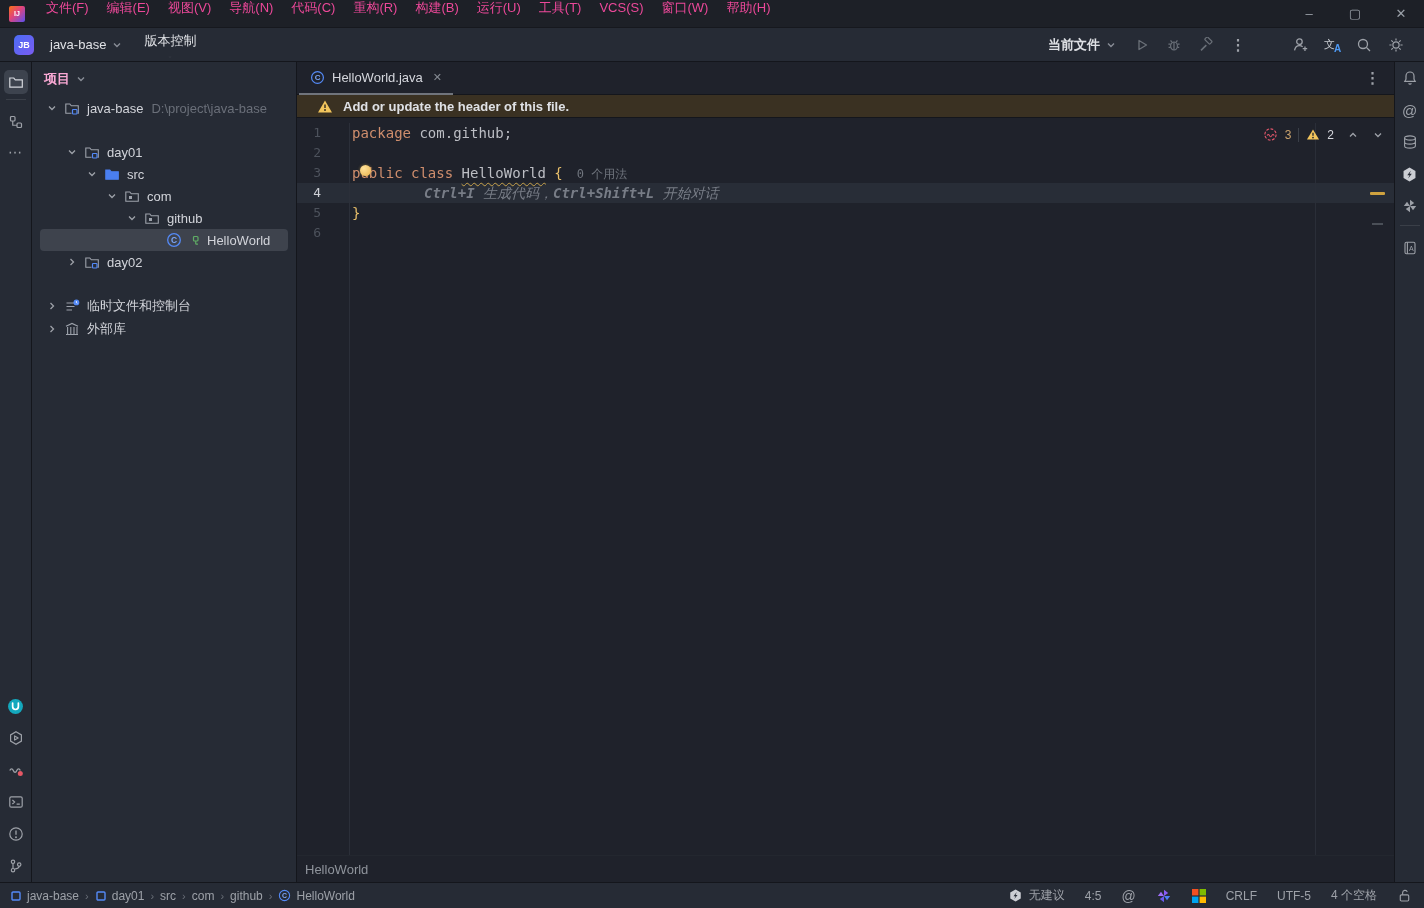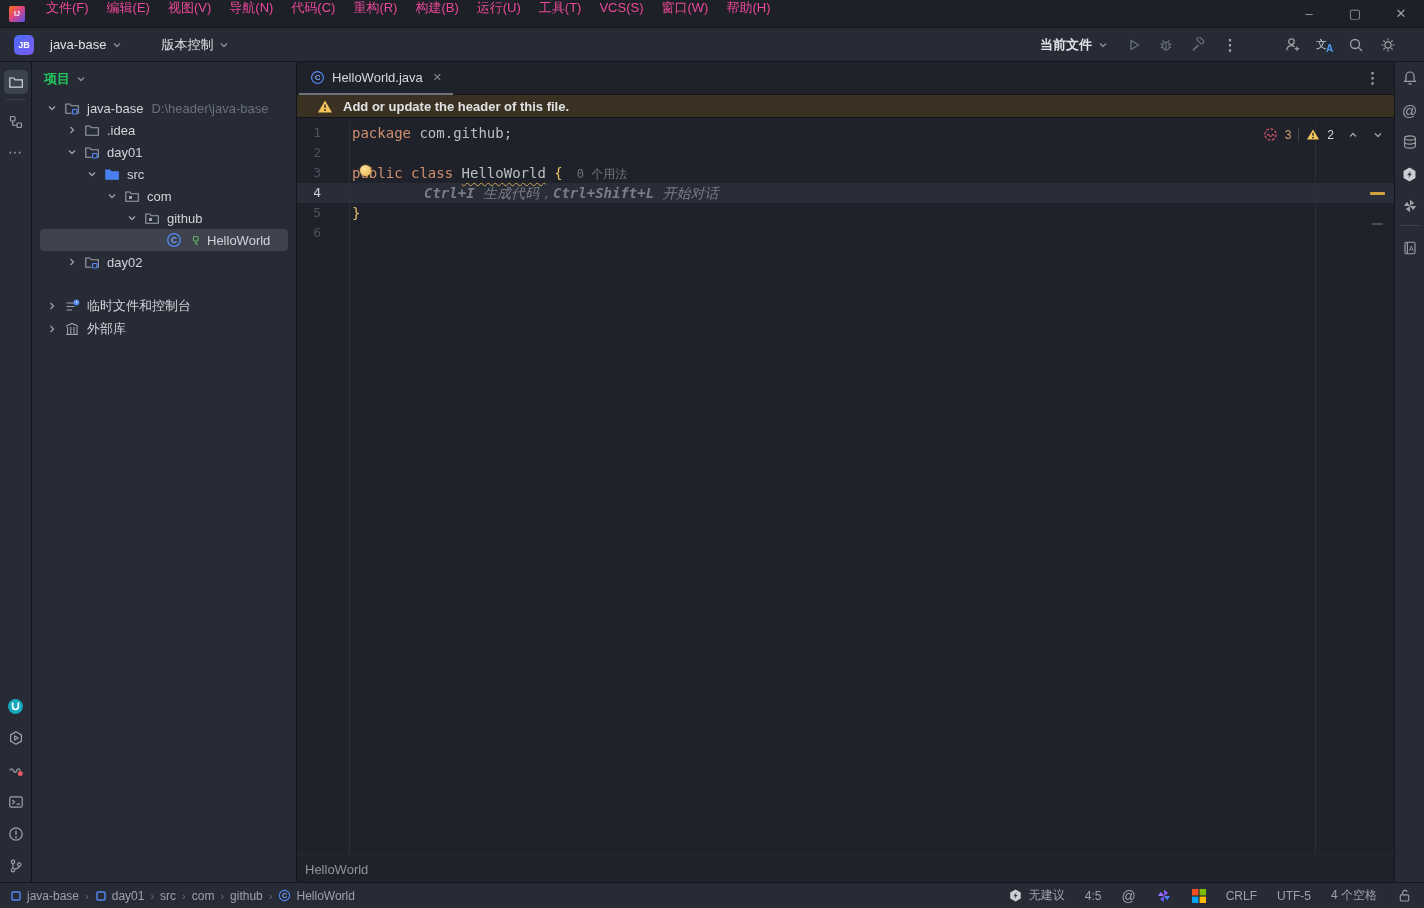--- a/index.html
+++ b/index.html
@@ -20,37 +20,37 @@
 
   
   #toolbar { position:absolute; left:0; top:28px; width:1424px; height:34px;
     background:#262b35; display:flex; align-items:center; border-bottom:1px solid #14161c; z-index:29; }
   #jb-avatar { width:20px; height:20px; border-radius:5px; margin:0 8px 0 14px;
     background:linear-gradient(135deg,#4b6cf5,#7a5cf0); color:#fff; font-size:9px; font-weight:bold;
     display:flex; align-items:center; justify-content:center; }
   .tb-text { color:#dfe1e5; font-size:13px; }
   .tb-widget { display:flex; align-items:center; gap:6px; padding:0 8px; height:26px; border-radius:4px; }
   .chev { color:#888d96; font-size:10px; }
-  #toolbar-right { margin-left:auto; display:flex; align-items:center; gap:4px; padding-right:22px; }
+  #toolbar-right { margin-left:auto; display:flex; align-items:center; gap:4px; padding-right:14px; }
   .tb-icon-btn { width:28px; height:26px; display:flex; align-items:center; justify-content:center; border-radius:4px; }
   .kebab { color:#9da1a8; font-size:15px; font-weight:bold; }
 
   
   #main { position:absolute; left:0; top:62px; width:1424px; height:820px; display:flex; }
   #left-strip { width:32px; background:#262b35; border-right:1px solid #14161c; position:relative; }
   #right-strip { width:30px; background:#262b35; border-left:1px solid #14161c; position:relative; }
   .strip-icon { position:absolute; left:50%; transform:translateX(-50%); width:24px; height:24px;
     display:flex; align-items:center; justify-content:center; border-radius:5px; }
   .strip-icon.active { background:#3d434e; }
   .strip-divider { position:absolute; left:50%; transform:translateX(-50%); width:20px; height:1px; background:#3a3f48; }
 
   
   #project-panel { width:265px; background:#262b35; border-right:1px solid #14161c; position:relative; }
   #panel-header { position:absolute; left:12px; top:8px; display:flex; align-items:center; gap:6px; }
-  #panel-header span { color:#22c55e; font-size:13px; font-weight:600; }
+  #panel-header span { color:#f9a8d4; font-size:13px; font-weight:600; }
   .tree-row { position:absolute; left:8px; right:8px; height:22px; display:flex; align-items:center;
     border-radius:4px; color:#d2d4da; font-size:13px; white-space:nowrap; }
   .tree-row.selected { background:#3e434d; }
   .tree-chev { width:12px; margin-right:6px; flex:none; }
   .tree-icon { width:16px; margin-right:7px; flex:none; }
   .tree-path { color:#6a6f79; margin-left:8px; }
   .mini-badge { width:9px; margin:0 6px 0 3px; flex:none; }
 
   
   #editor-col { flex:1; position:relative; background:#1f222b; }
@@ -128,21 +128,21 @@
 </div>
 
 <div id="toolbar">
   <div id="jb-avatar">JB</div>
   <div class="tb-widget">
     <span class="tb-text">java-base</span>
     <svg class="chev" width="10" height="10" viewBox="0 0 10 10">
         <path d="M2 3.5l3 3 3-3" fill="none" stroke="#888d96" stroke-width="1.4"></path>
       </svg>
   </div>
-  <div class="tb-widget" style="margin-left:23px;">
+  <div class="tb-widget" style="margin-left:6px;flex-direction:column;">
     <span class="tb-text">版本控制</span>
     <svg class="chev" width="10" height="10" viewBox="0 0 10 10">
         <path d="M2 3.5l3 3 3-3" fill="none" stroke="#888d96" stroke-width="1.4"></path>
       </svg>
   </div>
   <div id="toolbar-right">
     <div class="tb-widget">
       <span class="tb-text" style="font-weight:600;">当前文件</span>
       <svg class="chev" width="10" height="10" viewBox="0 0 10 10">
           <path d="M2 3.5l3 3 3-3" fill="none" stroke="#888d96" stroke-width="1.4"></path>
@@ -269,32 +269,23 @@
     <div class="tree-row" style="top:35px; padding-left:6px;">
       <svg class="tree-chev" width="12" height="12" viewBox="0 0 12 12">
           <path d="M3 4.5l3 3 3-3" fill="none" stroke="#9da1a8" stroke-width="1.3"></path>
         </svg>
       <svg class="tree-icon" width="16" height="16" viewBox="0 0 16 16">
           <path d="M1.8 4h4l1.5 1.8h7v7.4H1.8z" fill="none" stroke="#9da2ab" stroke-width="1.1"></path>
           <rect x="7.5" y="8.5" width="6" height="6" fill="#262b35"></rect>
           <rect x="8.5" y="9.5" width="4.5" height="4.5" rx=".8" fill="none" stroke="#548af7" stroke-width="1.2"></rect>
         </svg>
       <span>java-base</span>
-      <span class="tree-path">D:\header\java-base</span>
-    </div>
-
-    <div class="tree-row" style="top:57px; padding-left:26px;">
-      <svg class="tree-chev" width="12" height="12" viewBox="0 0 12 12">
-          <path d="M4.5 3l3 3-3 3" fill="none" stroke="#9da1a8" stroke-width="1.3"></path>
-        </svg>
-      <svg class="tree-icon" width="16" height="16" viewBox="0 0 16 16">
-          <path d="M1.8 4h4l1.5 1.8h7v7.4H1.8z" fill="none" stroke="#9da2ab" stroke-width="1.1"></path>
-        </svg>
-      <span>.idea</span>
-    </div>
+      <span class="tree-path">D:\project\java-base</span>
+    </div>
+
 
     <div class="tree-row" style="top:79px; padding-left:26px;">
       <svg class="tree-chev" width="12" height="12" viewBox="0 0 12 12">
           <path d="M3 4.5l3 3 3-3" fill="none" stroke="#9da1a8" stroke-width="1.3"></path>
         </svg>
       <svg class="tree-icon" width="16" height="16" viewBox="0 0 16 16">
           <path d="M1.8 4h4l1.5 1.8h7v7.4H1.8z" fill="none" stroke="#9da2ab" stroke-width="1.1"></path>
           <rect x="7.5" y="8.5" width="6" height="6" fill="#262b35"></rect>
           <rect x="8.5" y="9.5" width="4.5" height="4.5" rx=".8" fill="none" stroke="#548af7" stroke-width="1.2"></rect>
         </svg>

